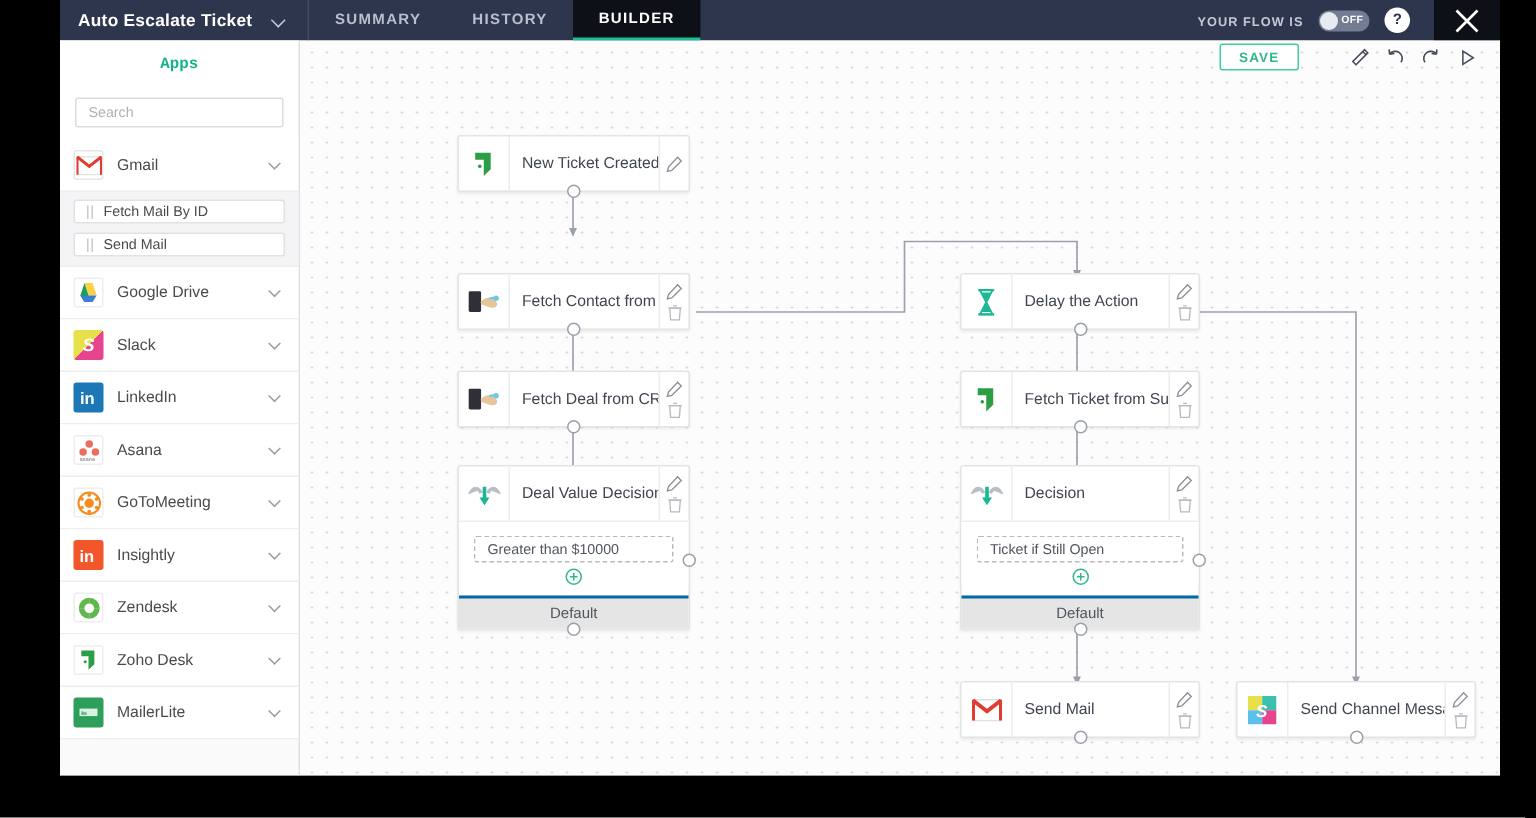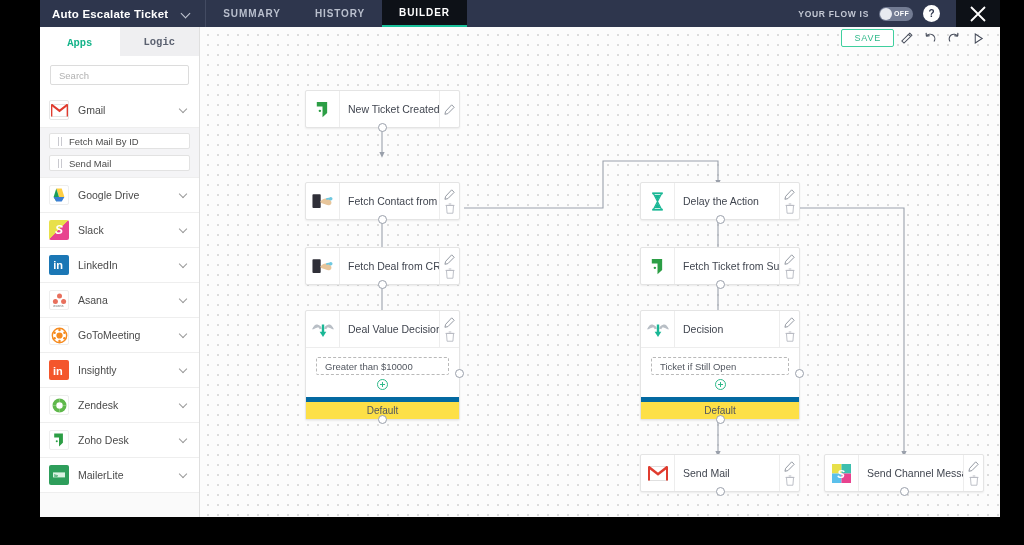--- a/index.html
+++ b/index.html
@@ -116,22 +116,22 @@
     background:#fcfcfc;
     background-image:radial-gradient(#dcdcdc .8px, transparent .9px);
     background-size:10px 10px; background-position:3px 3px;
     overflow:hidden;
   }
   .ctools {
     position:absolute; right:10px; top:0; display:flex; align-items:center; gap:0;
   }
   .save-btn {
     height:18px; padding:0 12px; border:1px solid #3fcf9e; border-radius:2px;
-    background:#fff; color:#2fb98a; font-size:9px; font-weight:normal; letter-spacing:.8px;
-    display:flex; align-items:center; margin-right:0;
+    background:#fff; color:#2fb98a; font-size:9px; font-weight:bold; letter-spacing:.8px;
+    display:flex; align-items:center; margin-right:28px;
   }
   .tool-ic {
     width:24px; height:22px; display:flex; align-items:center; justify-content:center;
     color:#555a68;
   }
 
   svg.links { position:absolute; left:0; top:0; width:800px; height:490px; pointer-events:none; }
 
   .node {
     position:absolute; background:#fff; border:1px solid #e4e4e4; border-radius:2px;
@@ -159,21 +159,21 @@
   .plus {
     width:11px; height:11px; border-radius:50%; border:1.2px solid #2fb98a;
     margin:4px auto 7px auto; position:relative;
   }
   .plus::before, .plus::after {
     content:""; position:absolute; background:#2fb98a;
   }
   .plus::before { left:2px; top:4px; width:5px; height:1.2px; }
   .plus::after { left:4px; top:2px; width:1.2px; height:5px; }
   .dec-default {
-    border-top:5px solid #0369a1; background:#fde047; height:22px;
+    border-top:2px solid #0369a1; background:#e5e5e5; height:22px;
     display:flex; align-items:center; justify-content:center;
     font-size:10px; color:#50555e;
   }
   .port {
     position:absolute; width:9px; height:9px; border-radius:50%;
     background:#fff; border:1.3px solid #9aa0ab;
   }
   
   .ic-gmail { background:#fff; border:1px solid #e6e6e6; position:relative; }
   .ic-slack { background:linear-gradient(135deg,#e8e04a 0 50%,#e8438f 50% 100%); position:relative; }
@@ -217,21 +217,20 @@
         <svg width="20" height="20" viewBox="0 0 20 20">
           <path d="M3 3 L17 17 M17 3 L3 17" stroke="#fff" stroke-width="1.8" fill="none"></path>
         </svg>
       </div>
     </div>
   </div>
 
   <div class="side">
     <div class="side-tabs">
       <div class="side-tab active">Apps</div>
-      <div class="side-tab">Logic</div>
     </div>
     <div class="search-wrap">
       <div class="search">
         <input placeholder="Search" style="">
         <svg width="11" height="11" viewBox="0 0 12 12">
           <circle cx="5" cy="5" r="3.6" fill="none" stroke="#777" stroke-width="1.1"></circle>
           <path d="M7.7 7.7 L10.6 10.6" stroke="#777" stroke-width="1.1" fill="none"></path>
         </svg>
       </div>
     </div>

